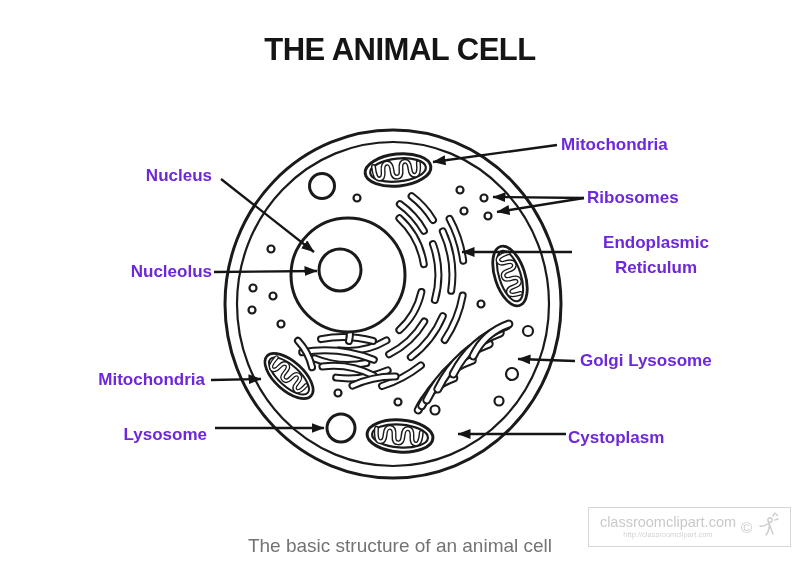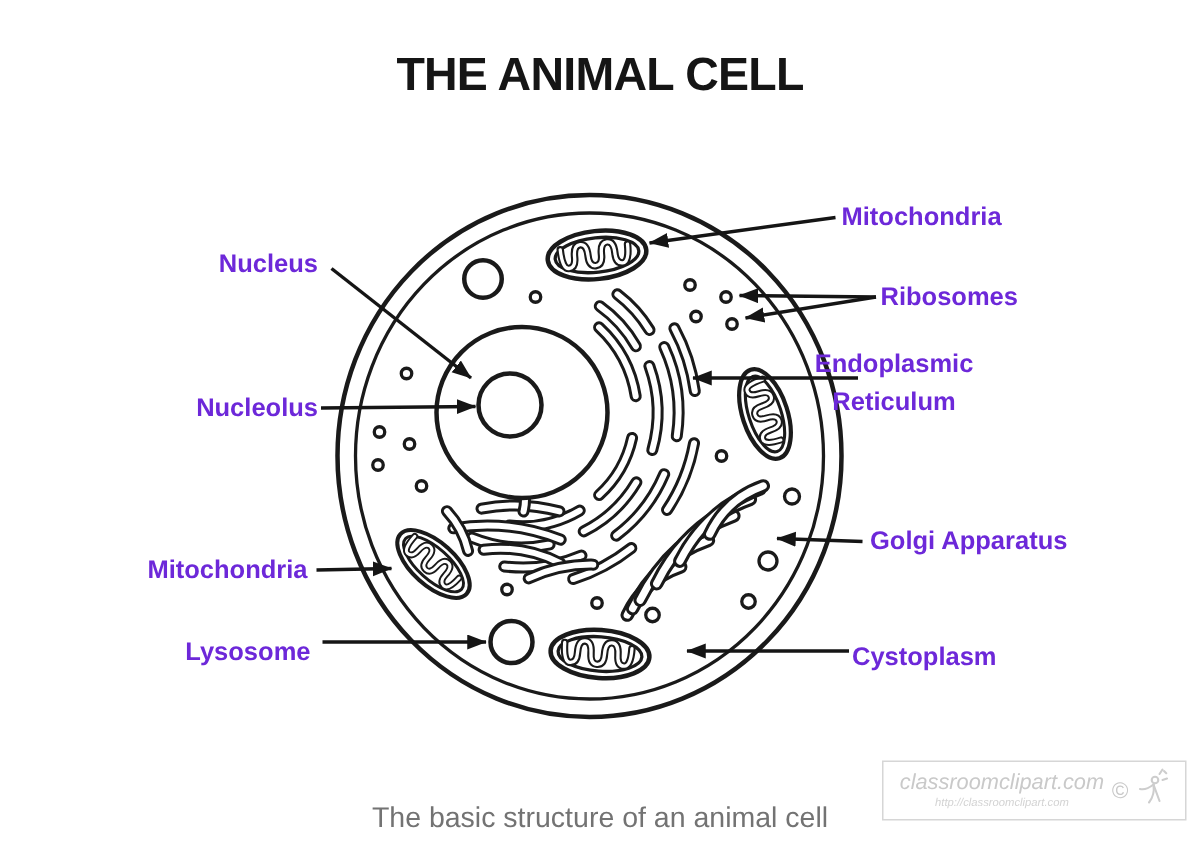--- a/index.html
+++ b/index.html
@@ -11,21 +11,21 @@
   .organelle{fill:#fff;stroke:#1a1a1a;stroke-width:3;}
   .thin{fill:none;stroke:#1a1a1a;stroke-width:2.2;}
   .dot{fill:#fff;stroke:#1a1a1a;stroke-width:2.2;}
   .arrow{stroke:#151515;stroke-width:2.3;}
   .lbl{position:absolute;font-size:17px;font-weight:bold;white-space:nowrap;color:#6d28d9;}
   .lbl.wrap{white-space:normal;text-align:center;line-height:25px;}
   .caption{position:absolute;left:0;right:0;top:509px;text-align:center;
         font-size:19px;font-weight:normal;color:#737373;margin-top:26px;}
   .watermark{position:absolute;left:588px;top:507px;width:201px;height:38px;
         border:1px solid #d6d6d6;display:flex;align-items:center;justify-content:center;
-        gap:5px;color:#c9c9c9;background:#fff;font-style:italic;}
+        gap:5px;color:#c9c9c9;background:#fff;}
   .wm-text{display:flex;flex-direction:column;align-items:center;line-height:1.05;}
   .wm-site{font-size:14.5px;}
   .wm-url{font-size:7.5px;color:#d3d3d3;}
   .wm-c{font-size:15px;}
 </style>
 </head>
 <body>
 
 <div class="page">
 
@@ -151,22 +151,22 @@
       <line class="arrow" x1="566" y1="434" x2="458" y2="434" marker-end="url(#ah)"></line>
     </g>
   </svg>
 
   <div class="lbl" style="right:588px;top:166px;">Nucleus</div>
   <div class="lbl" style="right:588px;top:262px;">Nucleolus</div>
   <div class="lbl" style="right:595px;top:370px;">Mitochondria</div>
   <div class="lbl" style="right:593px;top:425px;padding-left:11px;">Lysosome</div>
   <div class="lbl" style="left:561px;top:135px;">Mitochondria</div>
   <div class="lbl" style="left:587px;top:188px;">Ribosomes</div>
-  <div class="lbl wrap" style="left:534px;top:230px;width:124px;">Endoplasmic Reticulum</div>
-  <div class="lbl" style="left:580px;top:351px;">Golgi Apparatus</div>
+  <div class="lbl wrap" style="left:594px;top:230px;width:124px;">Endoplasmic Reticulum</div>
+  <div class="lbl" style="left:580px;top:351px;">Golgi Lysosome</div>
   <div class="lbl" style="left:568px;top:428px;">Cystoplasm</div>
 
   <div class="caption">The basic structure of an animal cell</div>
 
   <div class="watermark">
     <div class="wm-text">
       <span class="wm-site">classroomclipart.com</span>
       <span class="wm-url">http://classroomclipart.com</span>
     </div>
     <span class="wm-c">©</span>

